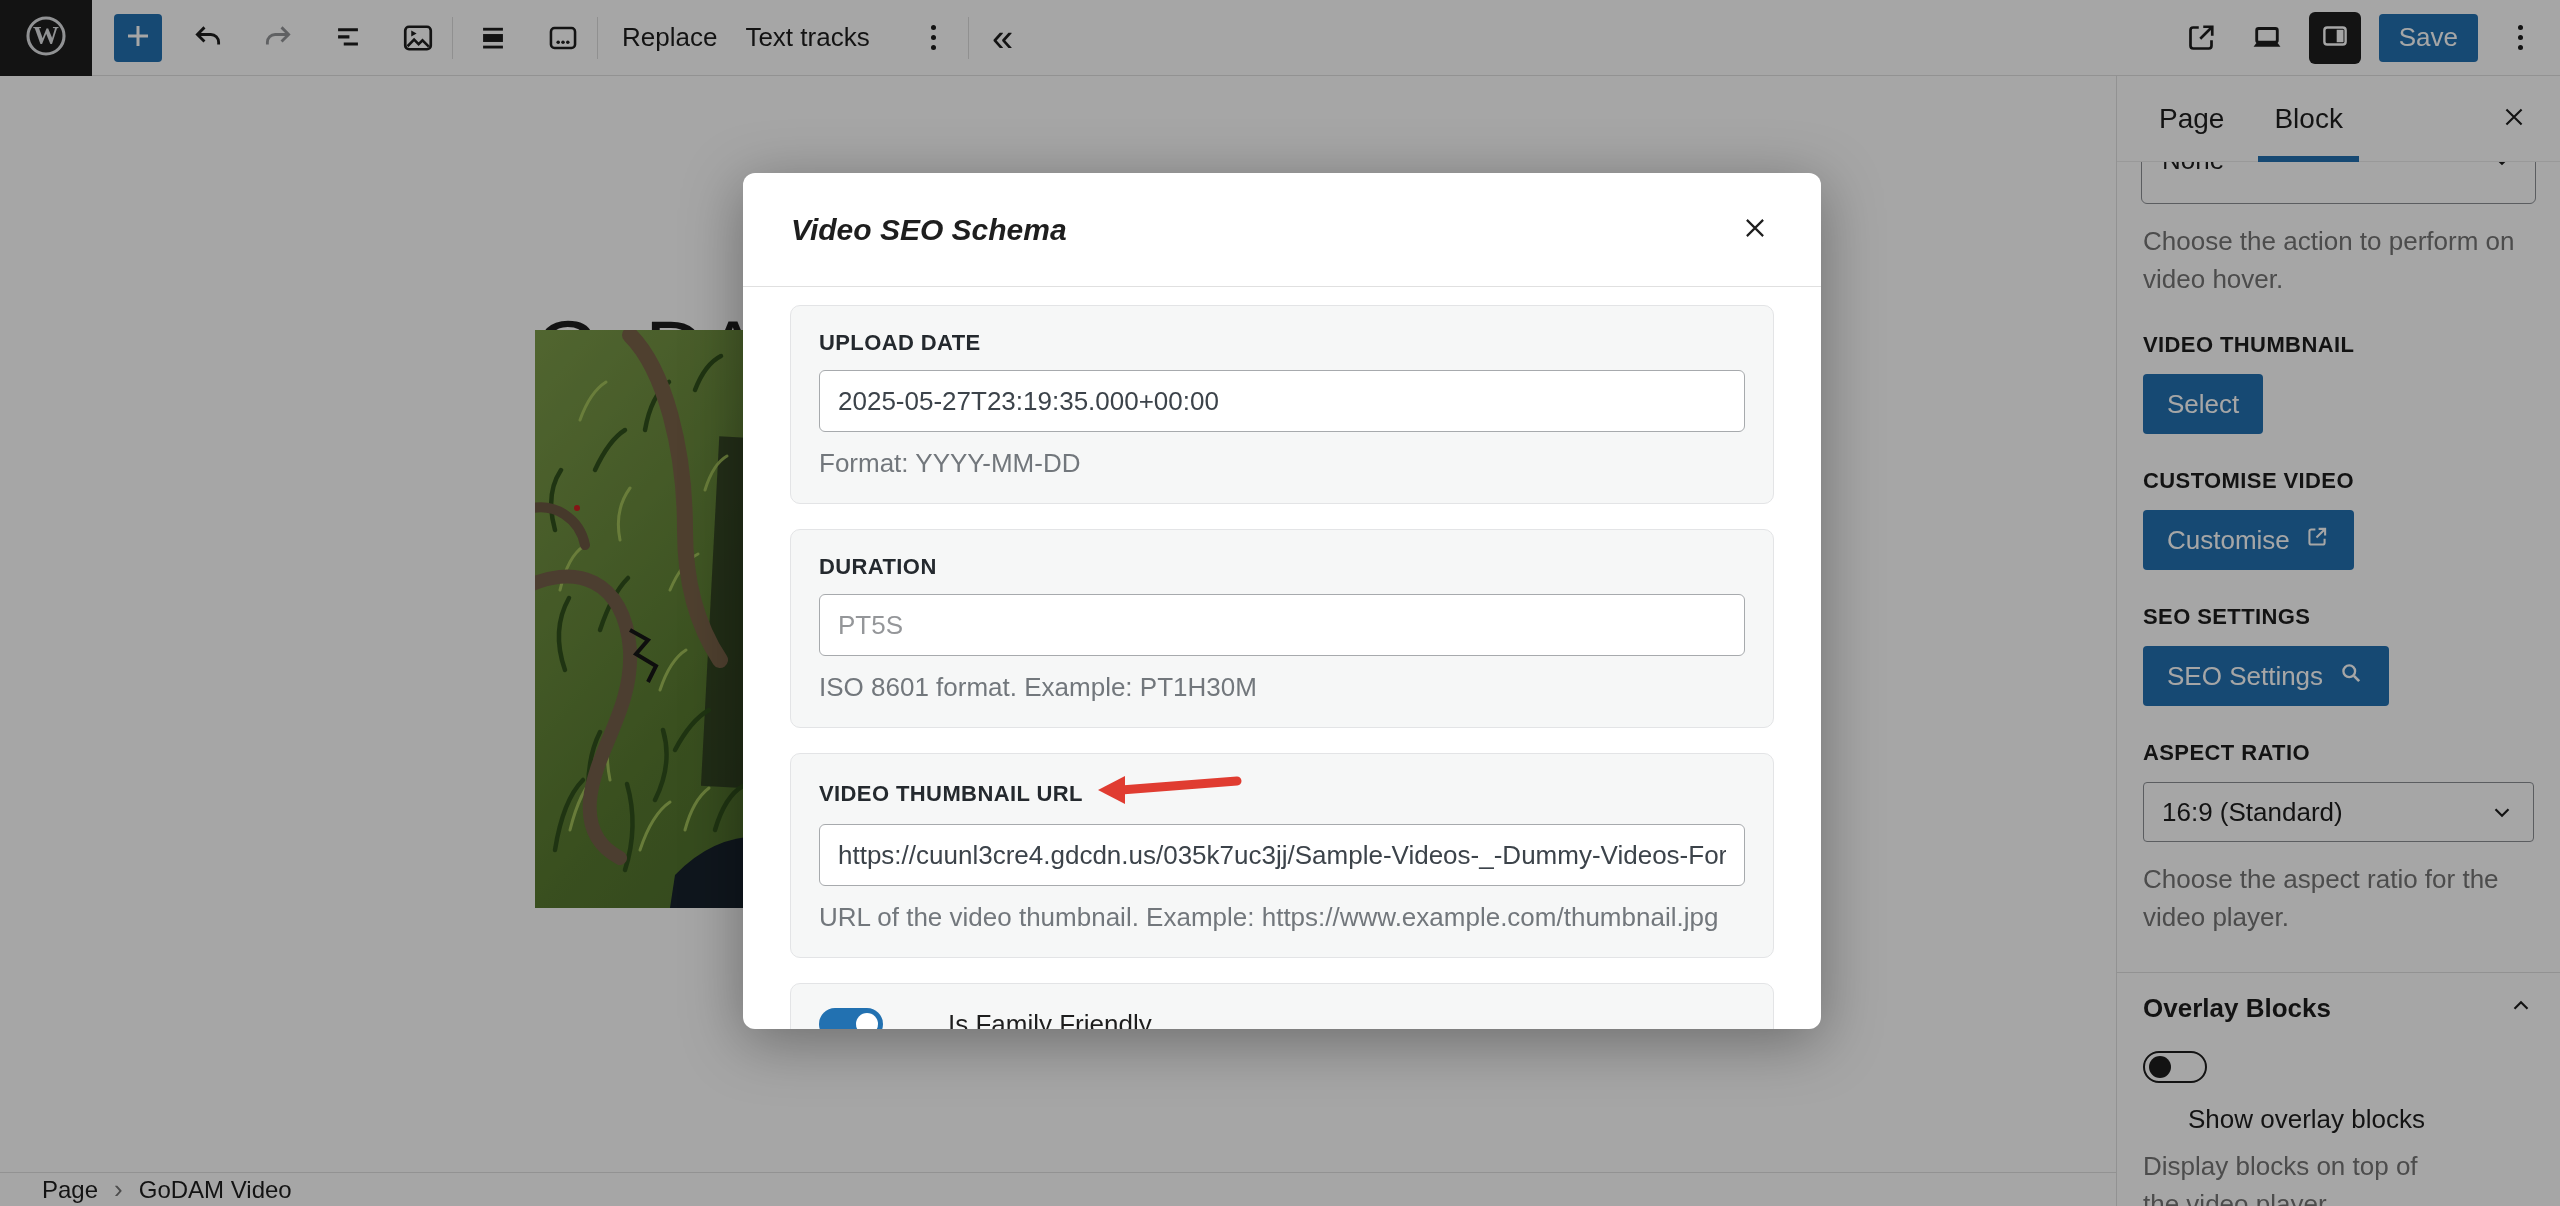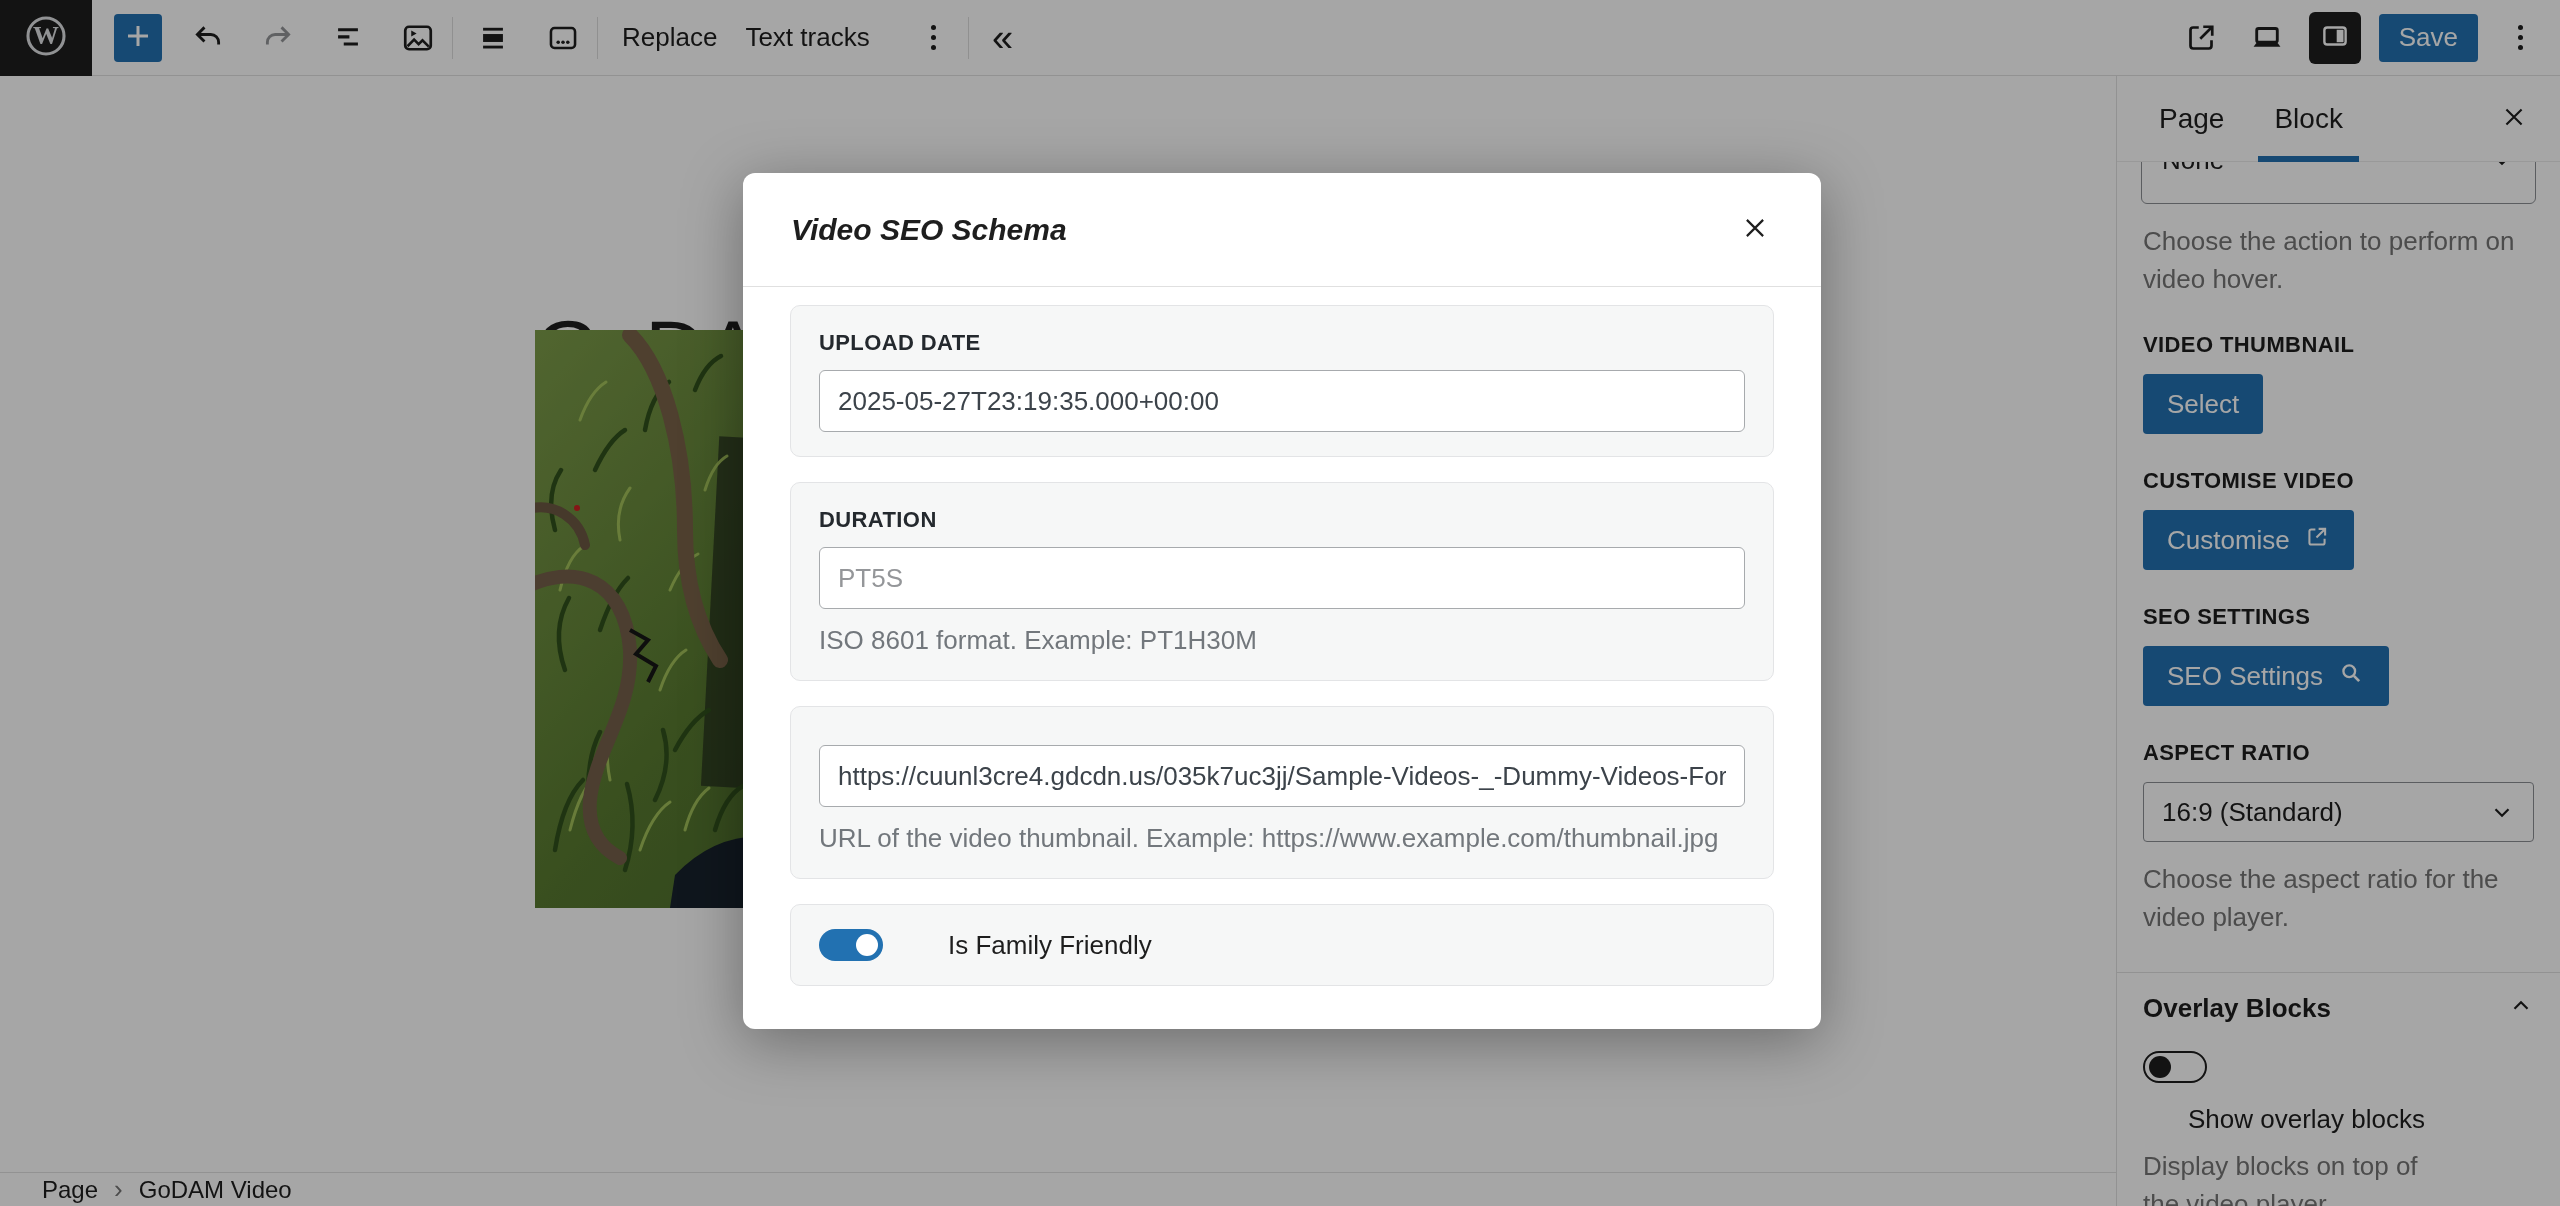--- a/index.html
+++ b/index.html
@@ -388,31 +388,41 @@
       </button>
     </div>
 
     <div class="modal-body">
 
       <div class="card">
         <div class="card-label-row">
           <span class="card-label">UPLOAD DATE</span>
         </div>
         <input type="text" value="2025-05-27T23:19:35.000+00:00" style="">
+        <div class="card-help">Format: YYYY-MM-DD</div>
       </div>
 
       <div class="card">
         <div class="card-label-row">
           <span class="card-label">DURATION</span>
         </div>
         <input type="text" placeholder="PT5S" style="">
         <div class="card-help">ISO 8601 format. Example: PT1H30M</div>
       </div>
 
       <div class="card">
+        <div class="card-label-row">
+          <span class="card-label">VIDEO THUMBNAIL URL</span>
+          <span class="arrow-annotation">
+            <svg width="150" height="36" viewBox="0 0 150 36">
+              <path d="M3 20 L30 6 L30 34 Z" fill="#e03c31"></path>
+              <path d="M26 20 L142 11" stroke="#e03c31" stroke-width="9" stroke-linecap="round"></path>
+            </svg>
+          </span>
+        </div>
         <input type="text" value="https://cuunl3cre4.gdcdn.us/035k7uc3jj/Sample-Videos-_-Dummy-Videos-For-Demo-Use_1" style="">
         <div class="card-help">URL of the video thumbnail. Example: https://www.example.com/thumbnail.jpg</div>
       </div>
 
       <div class="card toggle-card">
         <div class="toggle on">
             <div class="knob"></div>
           </div>
         <div>
           <div class="toggle-label">Is Family Friendly</div>

